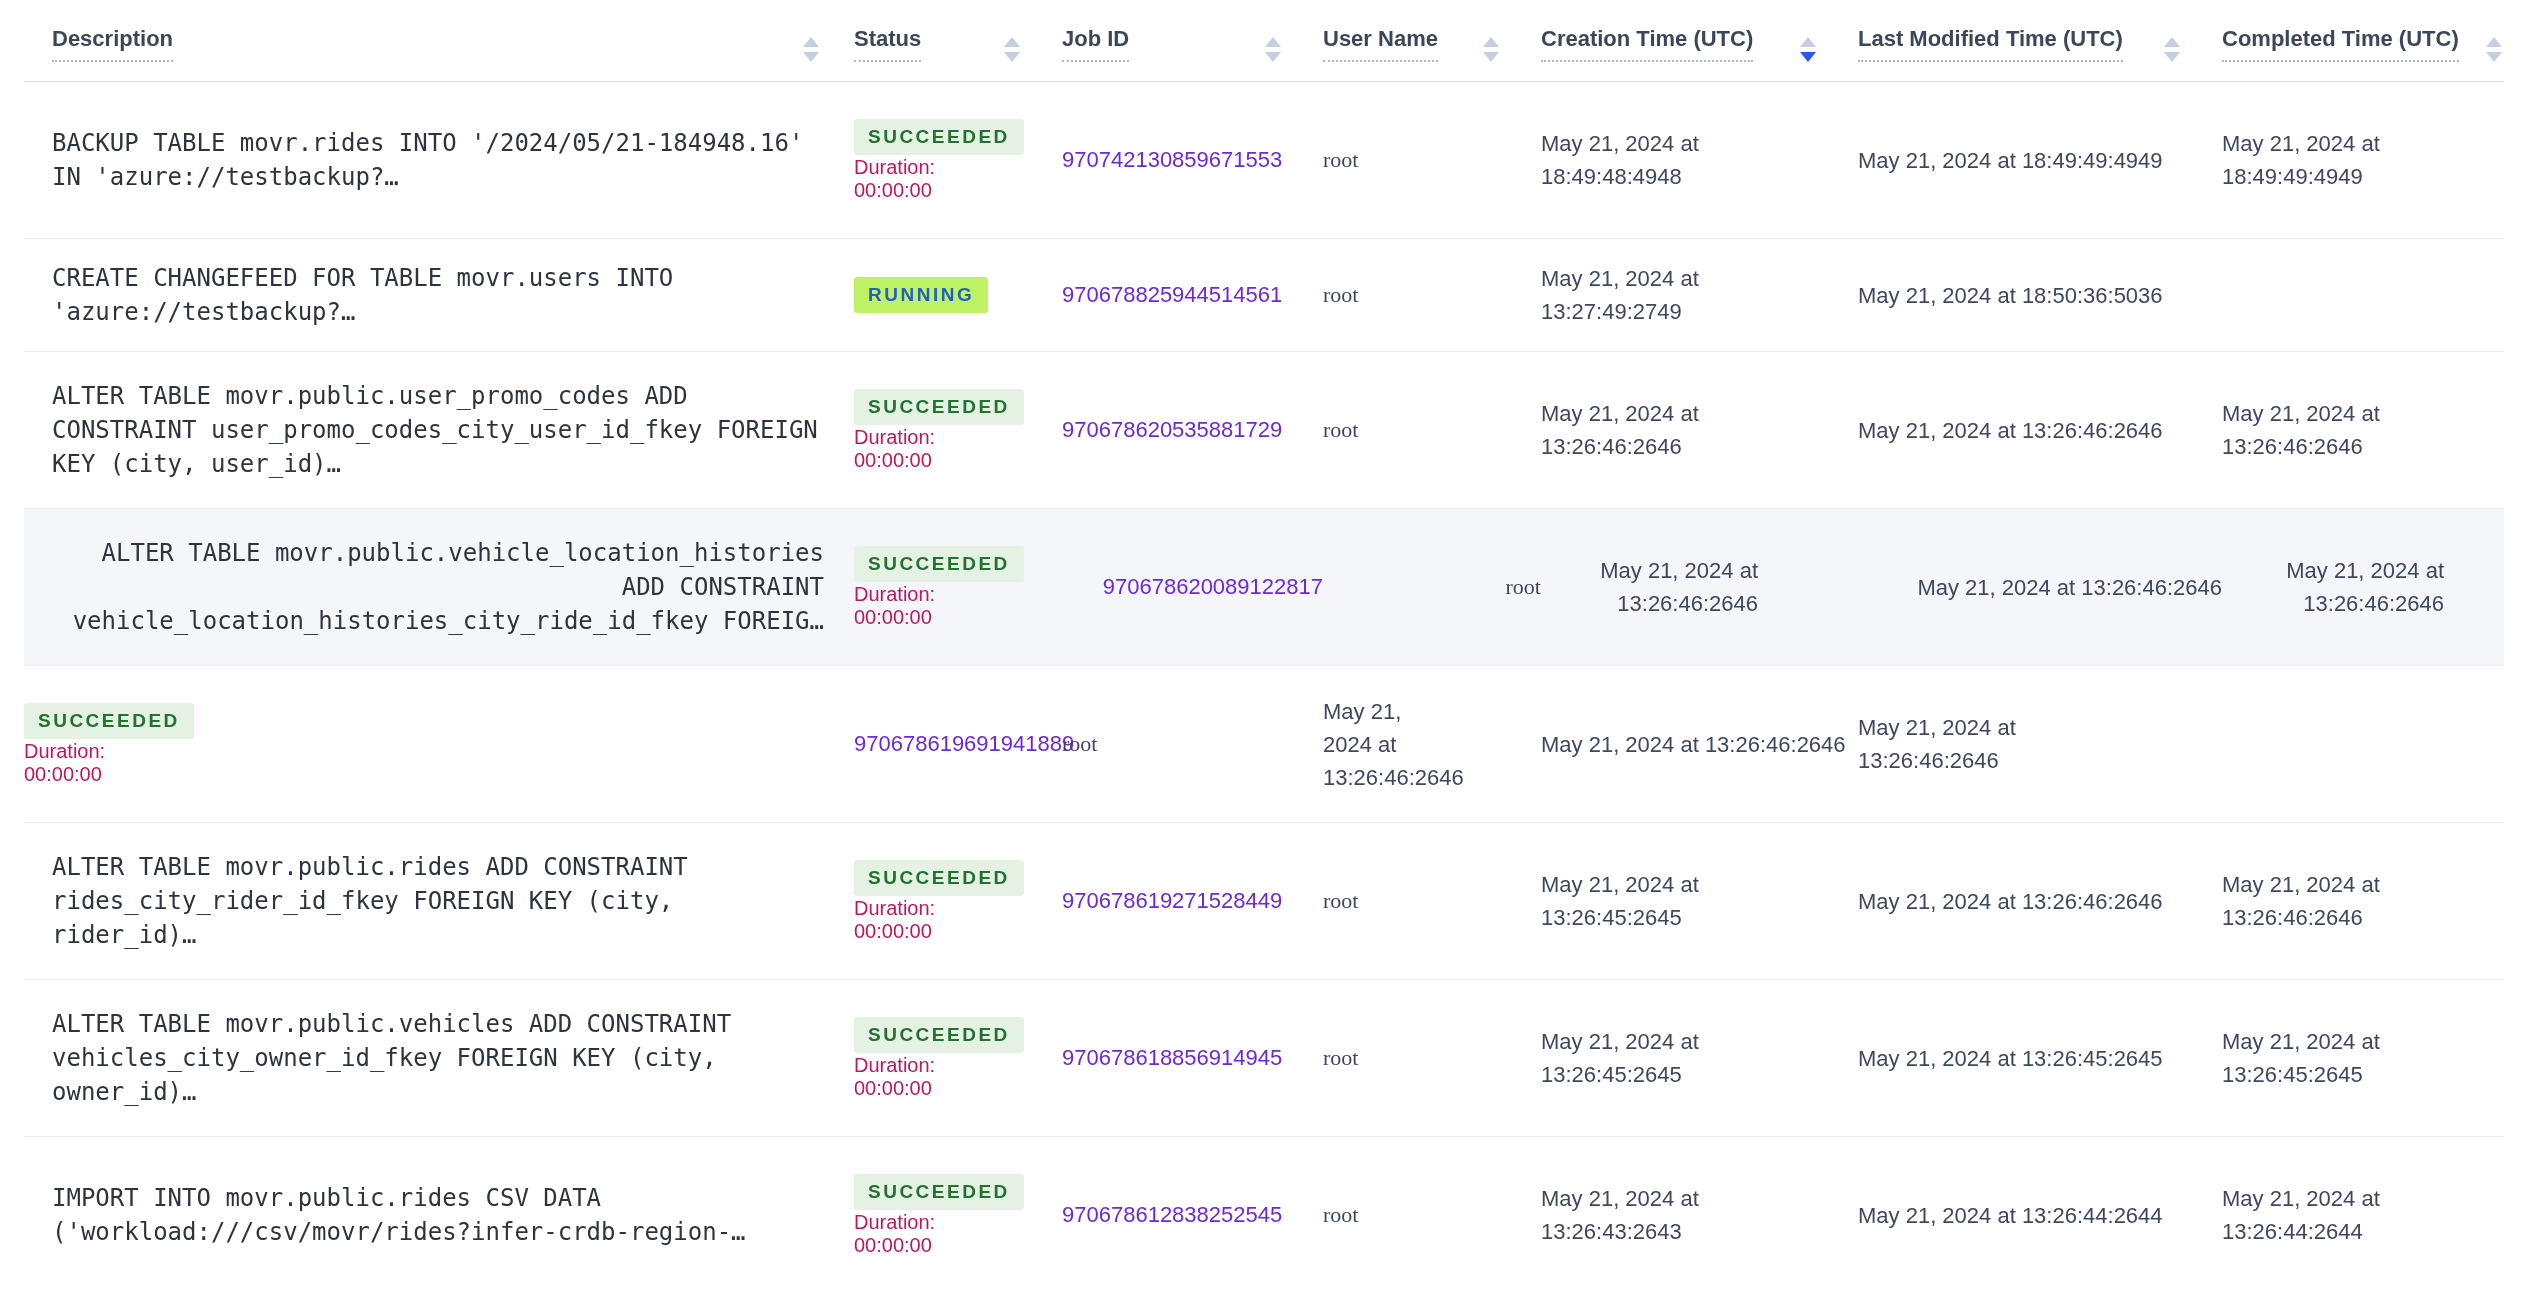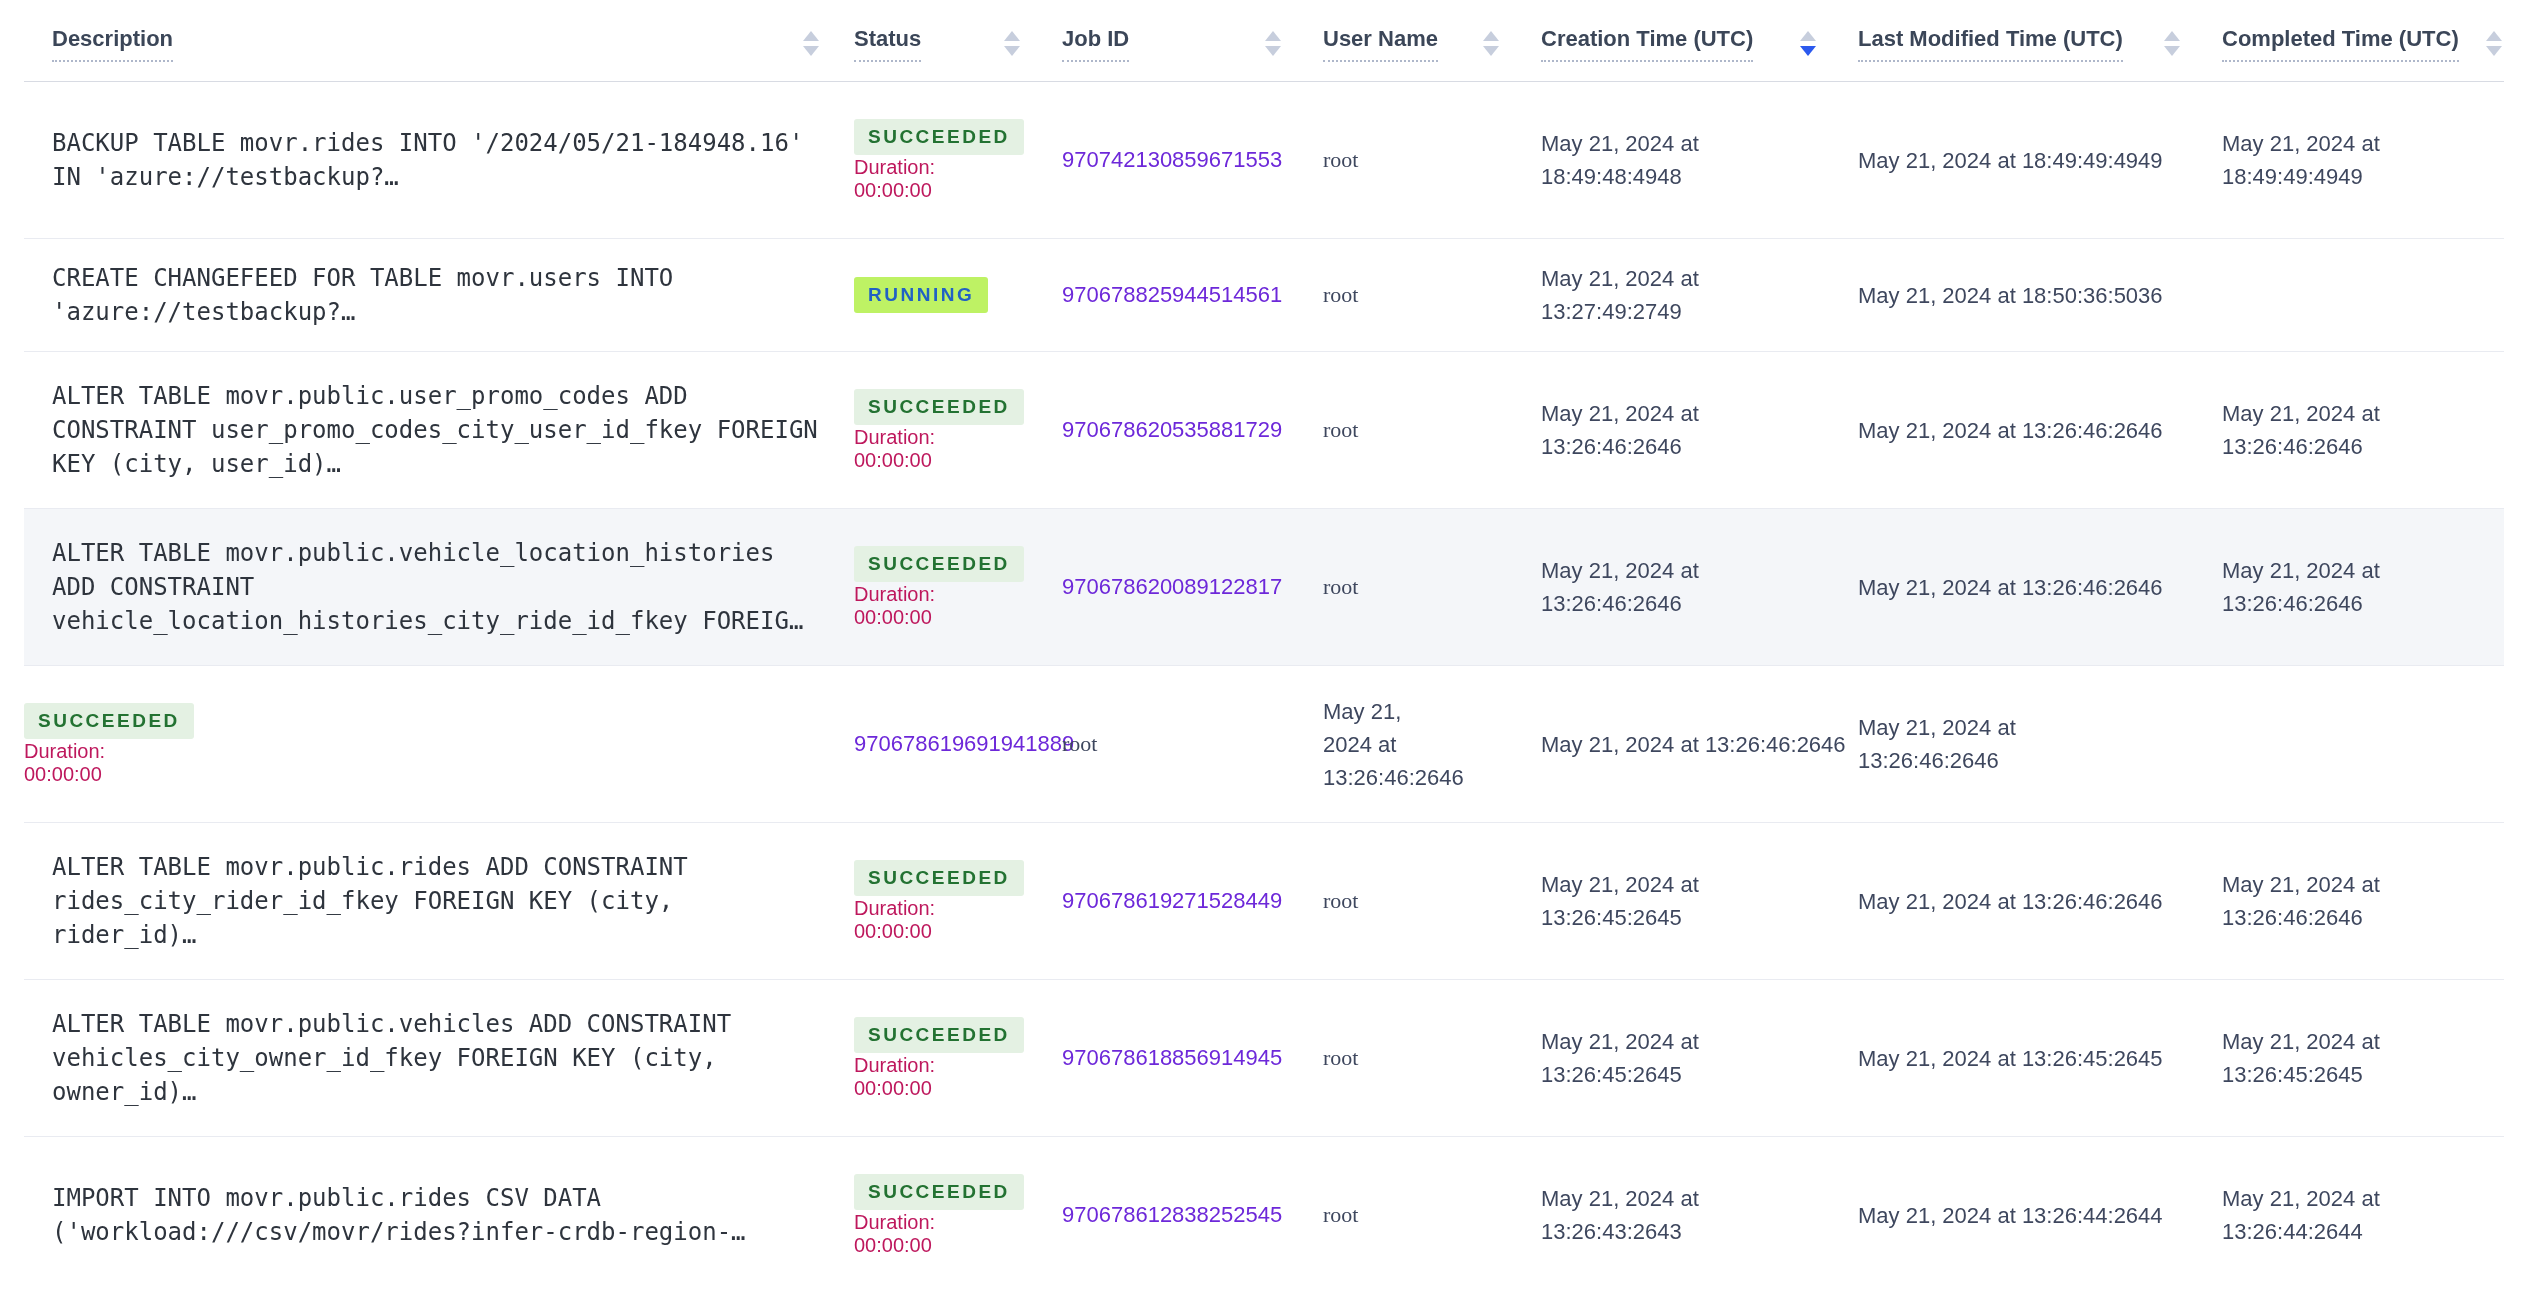--- a/index.html
+++ b/index.html
@@ -11,21 +11,21 @@
 
   
   .hrow{
     display:grid;
     grid-template-columns:830px 208px 261px 218px 317px 364px 1fr;
     align-items:start;
     height:82px;box-sizing:border-box;
     padding-top:26px;
     border-bottom:1px solid #d8dbe3;
   }
-  .hcell{display:flex;justify-content:space-between;align-items:flex-start;
+  .hcell{display:flex;justify-content:space-between;align-items:flex-end;
     box-sizing:border-box;padding-right:42px;cursor:pointer;}
   .hcell:first-child{padding-left:28px;padding-right:35px;}
   .hcell:last-child{padding-right:2px;}
   .hlabel{
     font-size:22px;font-weight:700;color:#3b4658;line-height:1.15;
     padding-bottom:9px;border-bottom:2px dotted #aeb7ca;white-space:nowrap;
   }
   .sorter{display:flex;flex-direction:column;gap:5px;margin-top:5px;flex:none;}
   .arr{width:0;height:0;border-left:8px solid transparent;border-right:8px solid transparent;}
   .arr-up{border-bottom:10px solid #c7cedd;}
@@ -34,21 +34,21 @@
   
   .row{
     display:grid;
     grid-template-columns:830px 208px 261px 218px 317px 364px 1fr;
     align-items:center;
     min-height:157px;box-sizing:border-box;
     border-bottom:1px solid #e9ebf1;
     background:#ffffff;
   }
   .row.short{min-height:113px;}
-  .row.highlight{background:#f4f6f9;}
+  .row.highlight{background:#f4f6f9;text-align:right;}
   .cell{box-sizing:border-box;}
   .cell-desc{
     padding-left:28px;padding-right:30px;
     font-family:"DejaVu Sans Mono",monospace;
     font-size:24px;line-height:34px;color:#2e343d;
     word-break:break-word;
   }
   .cell-status{display:flex;flex-direction:column;align-items:flex-start;gap:1px;}
   .badge{
     display:inline-block;

